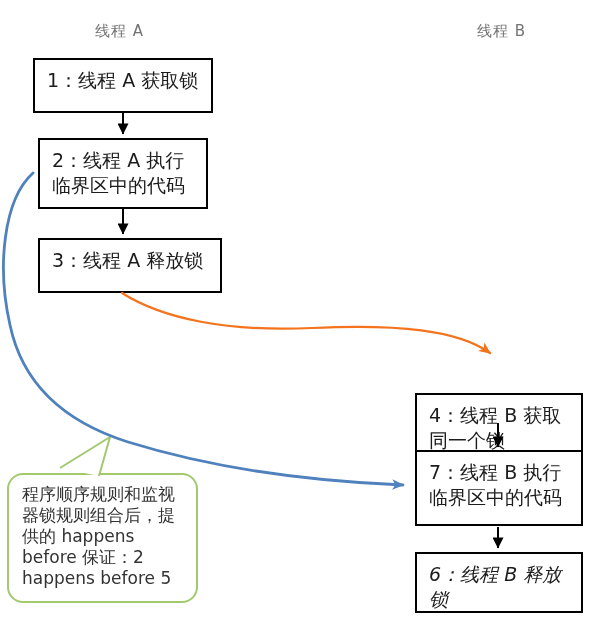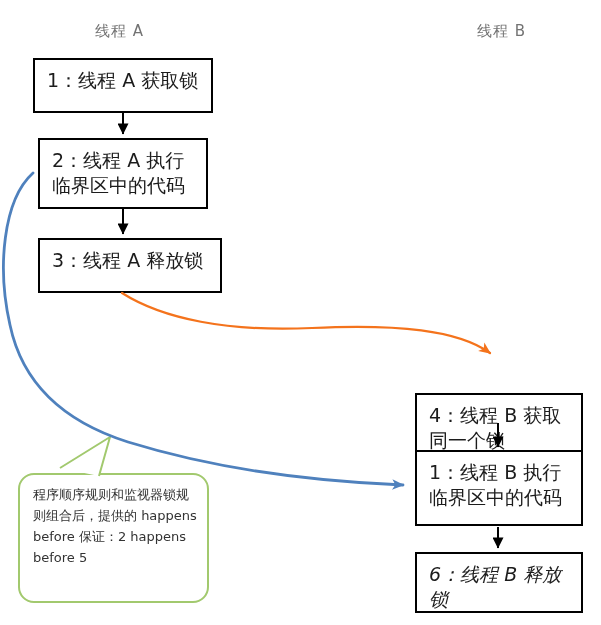--- a/index.html
+++ b/index.html
@@ -17,24 +17,24 @@
     border:2px solid #000000; padding:8px 10px 0 12px;
     font-size:19px; line-height:25px; color:#1c1c1c;
   }
   .b1 { left:33px; top:58px;  width:180px; height:55px; }
   .b2 { left:38px; top:138px; width:170px; height:71px; }
   .b3 { left:38px; top:238px; width:184px; height:55px; }
   .b4 { left:415px; top:362px; width:168px; height:61px;margin-top:31px; }
   .b5 { left:415px; top:450px; width:168px; height:76px; }
   .b6 { left:415px; top:552px; width:168px; height:61px;font-style:italic; }
   .callout {
-    position:absolute; left:18px; top:473px; width:191px; height:130px;
+    position:absolute; left:7px; top:473px; width:191px; height:130px;
     box-sizing:border-box; background:#ffffff;
     border:2px solid #A2C96E; border-radius:16px;
-    padding:9px 10px 0 13px; font-size:13px; line-height:21px; color:#333333;
+    padding:9px 10px 0 13px; font-size:17px; line-height:21px; color:#333333;
   }
   svg.overlay { position:absolute; left:0; top:0; pointer-events:none; }
 </style>
 </head>
 <body>
 
 <div class="canvas">
 
   <div class="col-header a">线程 A</div>
   <div class="col-header b">线程 B</div>
@@ -45,21 +45,21 @@
   <div class="fbox b2">
     <span>2：线程 A 执行临界区中的代码</span>
   </div>
   <div class="fbox b3">
     <span>3：线程 A 释放锁</span>
   </div>
   <div class="fbox b4">
     <span>4：线程 B 获取同一个锁</span>
   </div>
   <div class="fbox b5">
-    <span>1：线程 B 执行临界区中的代码</span>
+    <span>7：线程 B 执行临界区中的代码</span>
   </div>
   <div class="fbox b6">
     <span>6：线程 B 释放锁</span>
   </div>
 
   <div class="callout">
     <span>程序顺序规则和监视器锁规则组合后，提供的 happens before 保证：2 happens before 5</span>
   </div>
 
   <svg class="overlay" width="601" height="625" viewBox="0 0 601 625">

